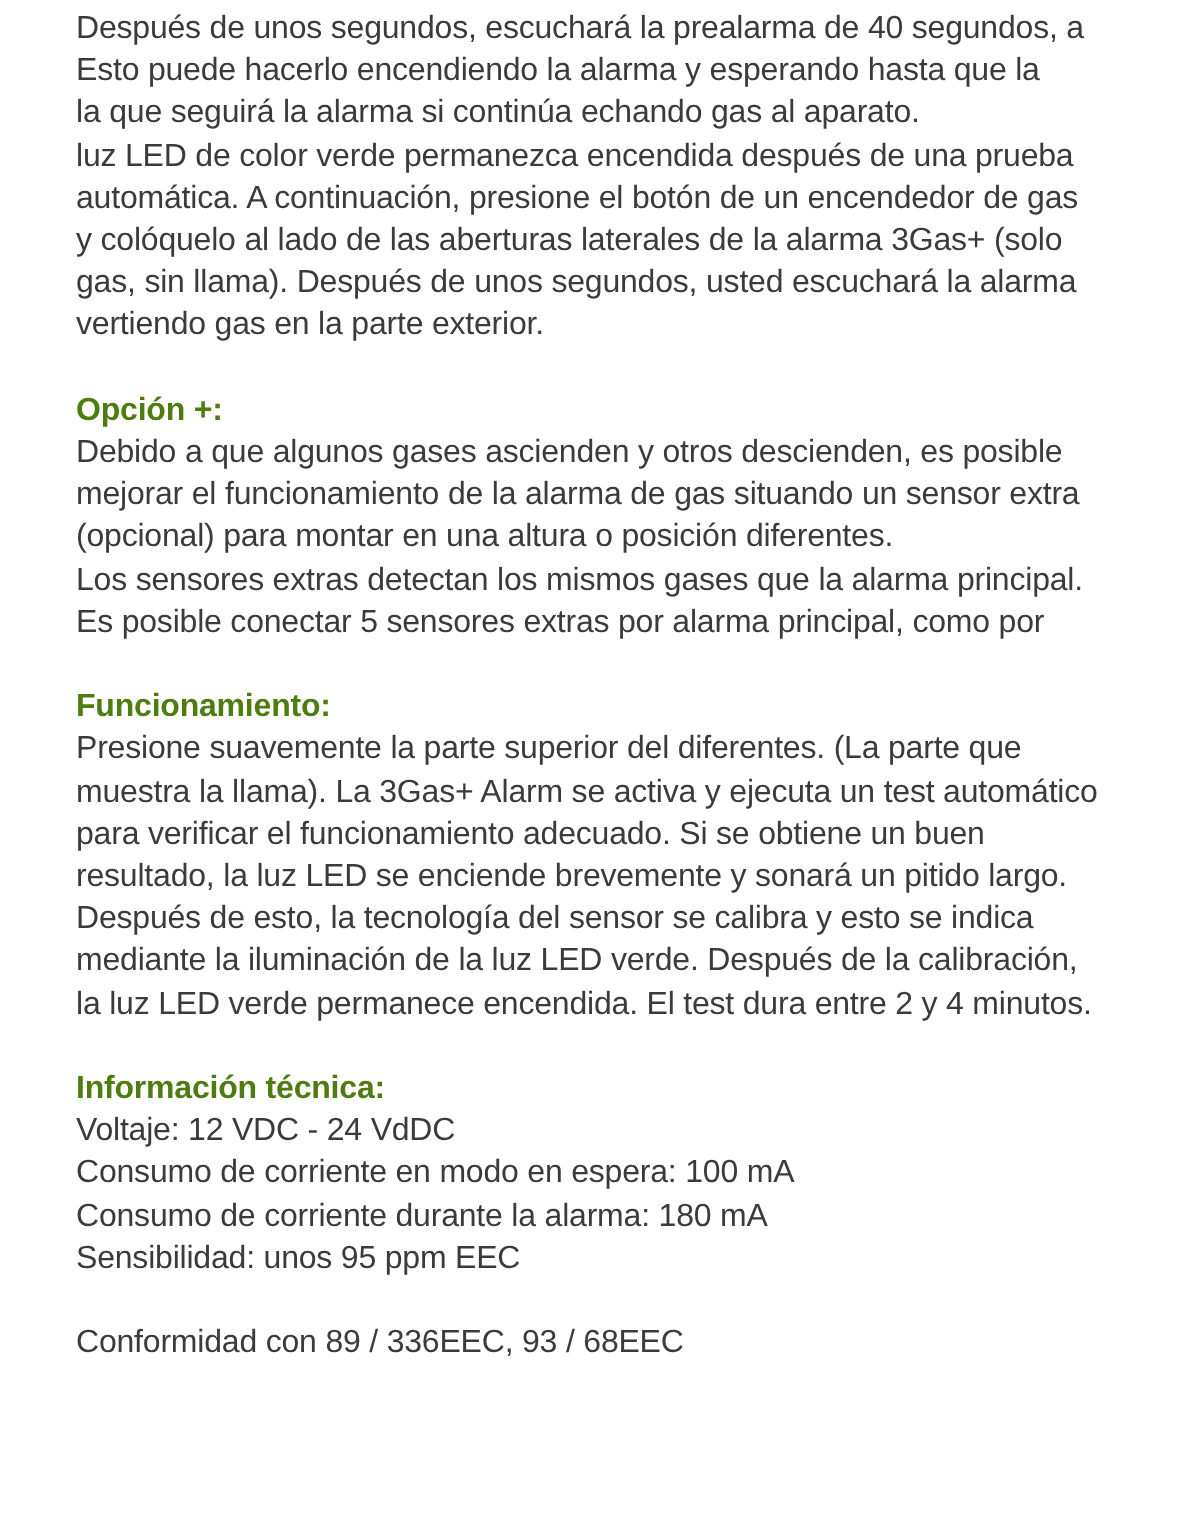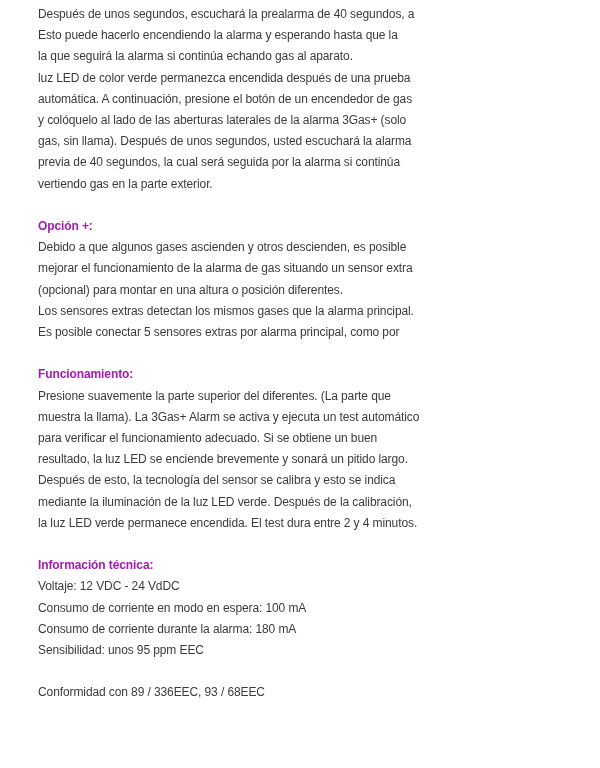--- a/index.html
+++ b/index.html
@@ -11,48 +11,47 @@
     width: 600px;
     height: 768px;
     overflow: hidden;
   }
   .page {
     box-sizing: border-box;
     width: 488px;
     height: 768px;
     padding: 4px 6px 0 38px;
     font-family: "Liberation Sans", "DejaVu Sans", sans-serif;
-    font-size: 12px;
+    font-size: 16px;
     line-height: 21.2px;
     color: #3b3b3d;
   }
   .section { margin: 0; }
   .section + .section { margin-top: 21.2px; }
   .heading {
     font-weight: 700;
-    color: #a21caf;
+    color: #4d7c0f;
   }
   .line {
     white-space: nowrap;
     letter-spacing: -0.1px;
   }
 </style>
 </head>
 <body>
 
 <div class="page" id="doc-root">
     <div class="section">
       <div class="line">Después de unos segundos, escuchará la prealarma de 40 segundos, a</div>
       <div class="line">Esto puede hacerlo encendiendo la alarma y esperando hasta que la</div>
       <div class="line">la que seguirá la alarma si continúa echando gas al aparato.</div>
       <div class="line">luz LED de color verde permanezca encendida después de una prueba</div>
       <div class="line">automática. A continuación, presione el botón de un encendedor de gas</div>
       <div class="line">y colóquelo al lado de las aberturas laterales de la alarma 3Gas+ (solo</div>
       <div class="line">gas, sin llama). Después de unos segundos, usted escuchará la alarma</div>
-      <div class="line">previa de 40 segundos, la cual será seguida por la alarma si continúa</div>
       <div class="line">vertiendo gas en la parte exterior.</div>
     </div>
     <div class="section">
       <div class="line heading">Opción +:</div>
       <div class="line">Debido a que algunos gases ascienden y otros descienden, es posible</div>
       <div class="line">mejorar el funcionamiento de la alarma de gas situando un sensor extra</div>
       <div class="line">(opcional) para montar en una altura o posición diferentes.</div>
       <div class="line">Los sensores extras detectan los mismos gases que la alarma principal.</div>
       <div class="line">Es posible conectar 5 sensores extras por alarma principal, como por</div>
     </div>

